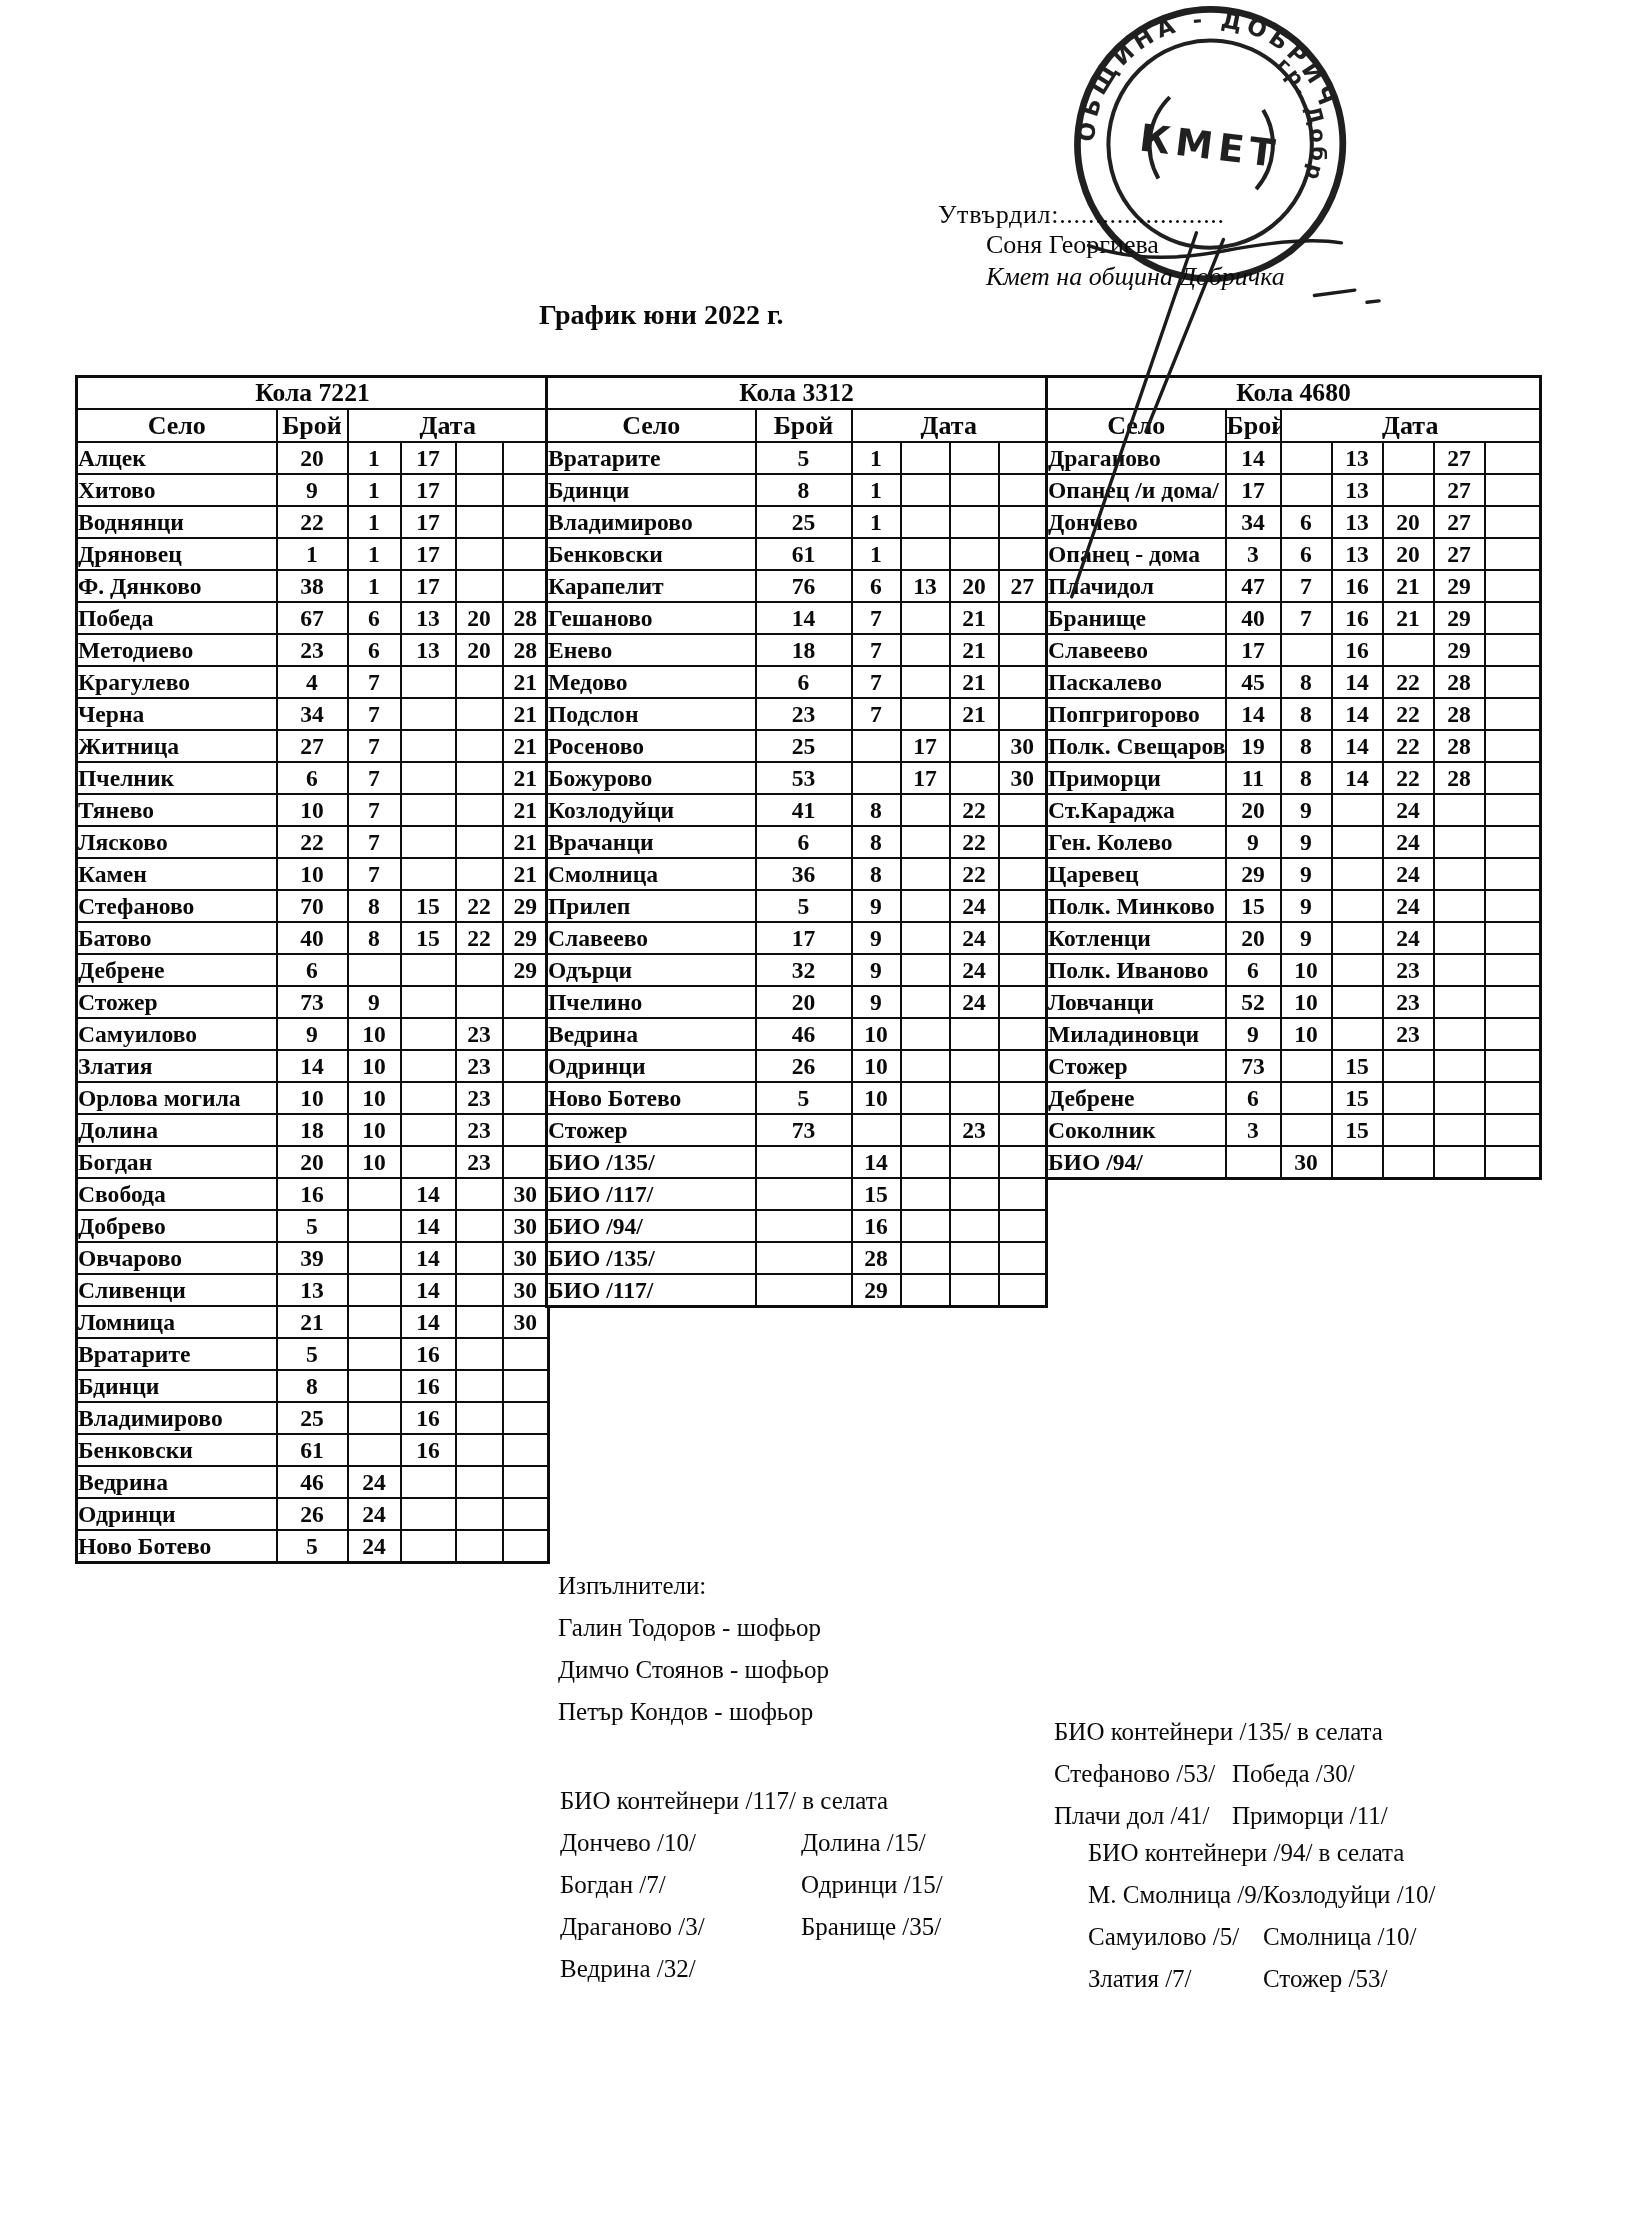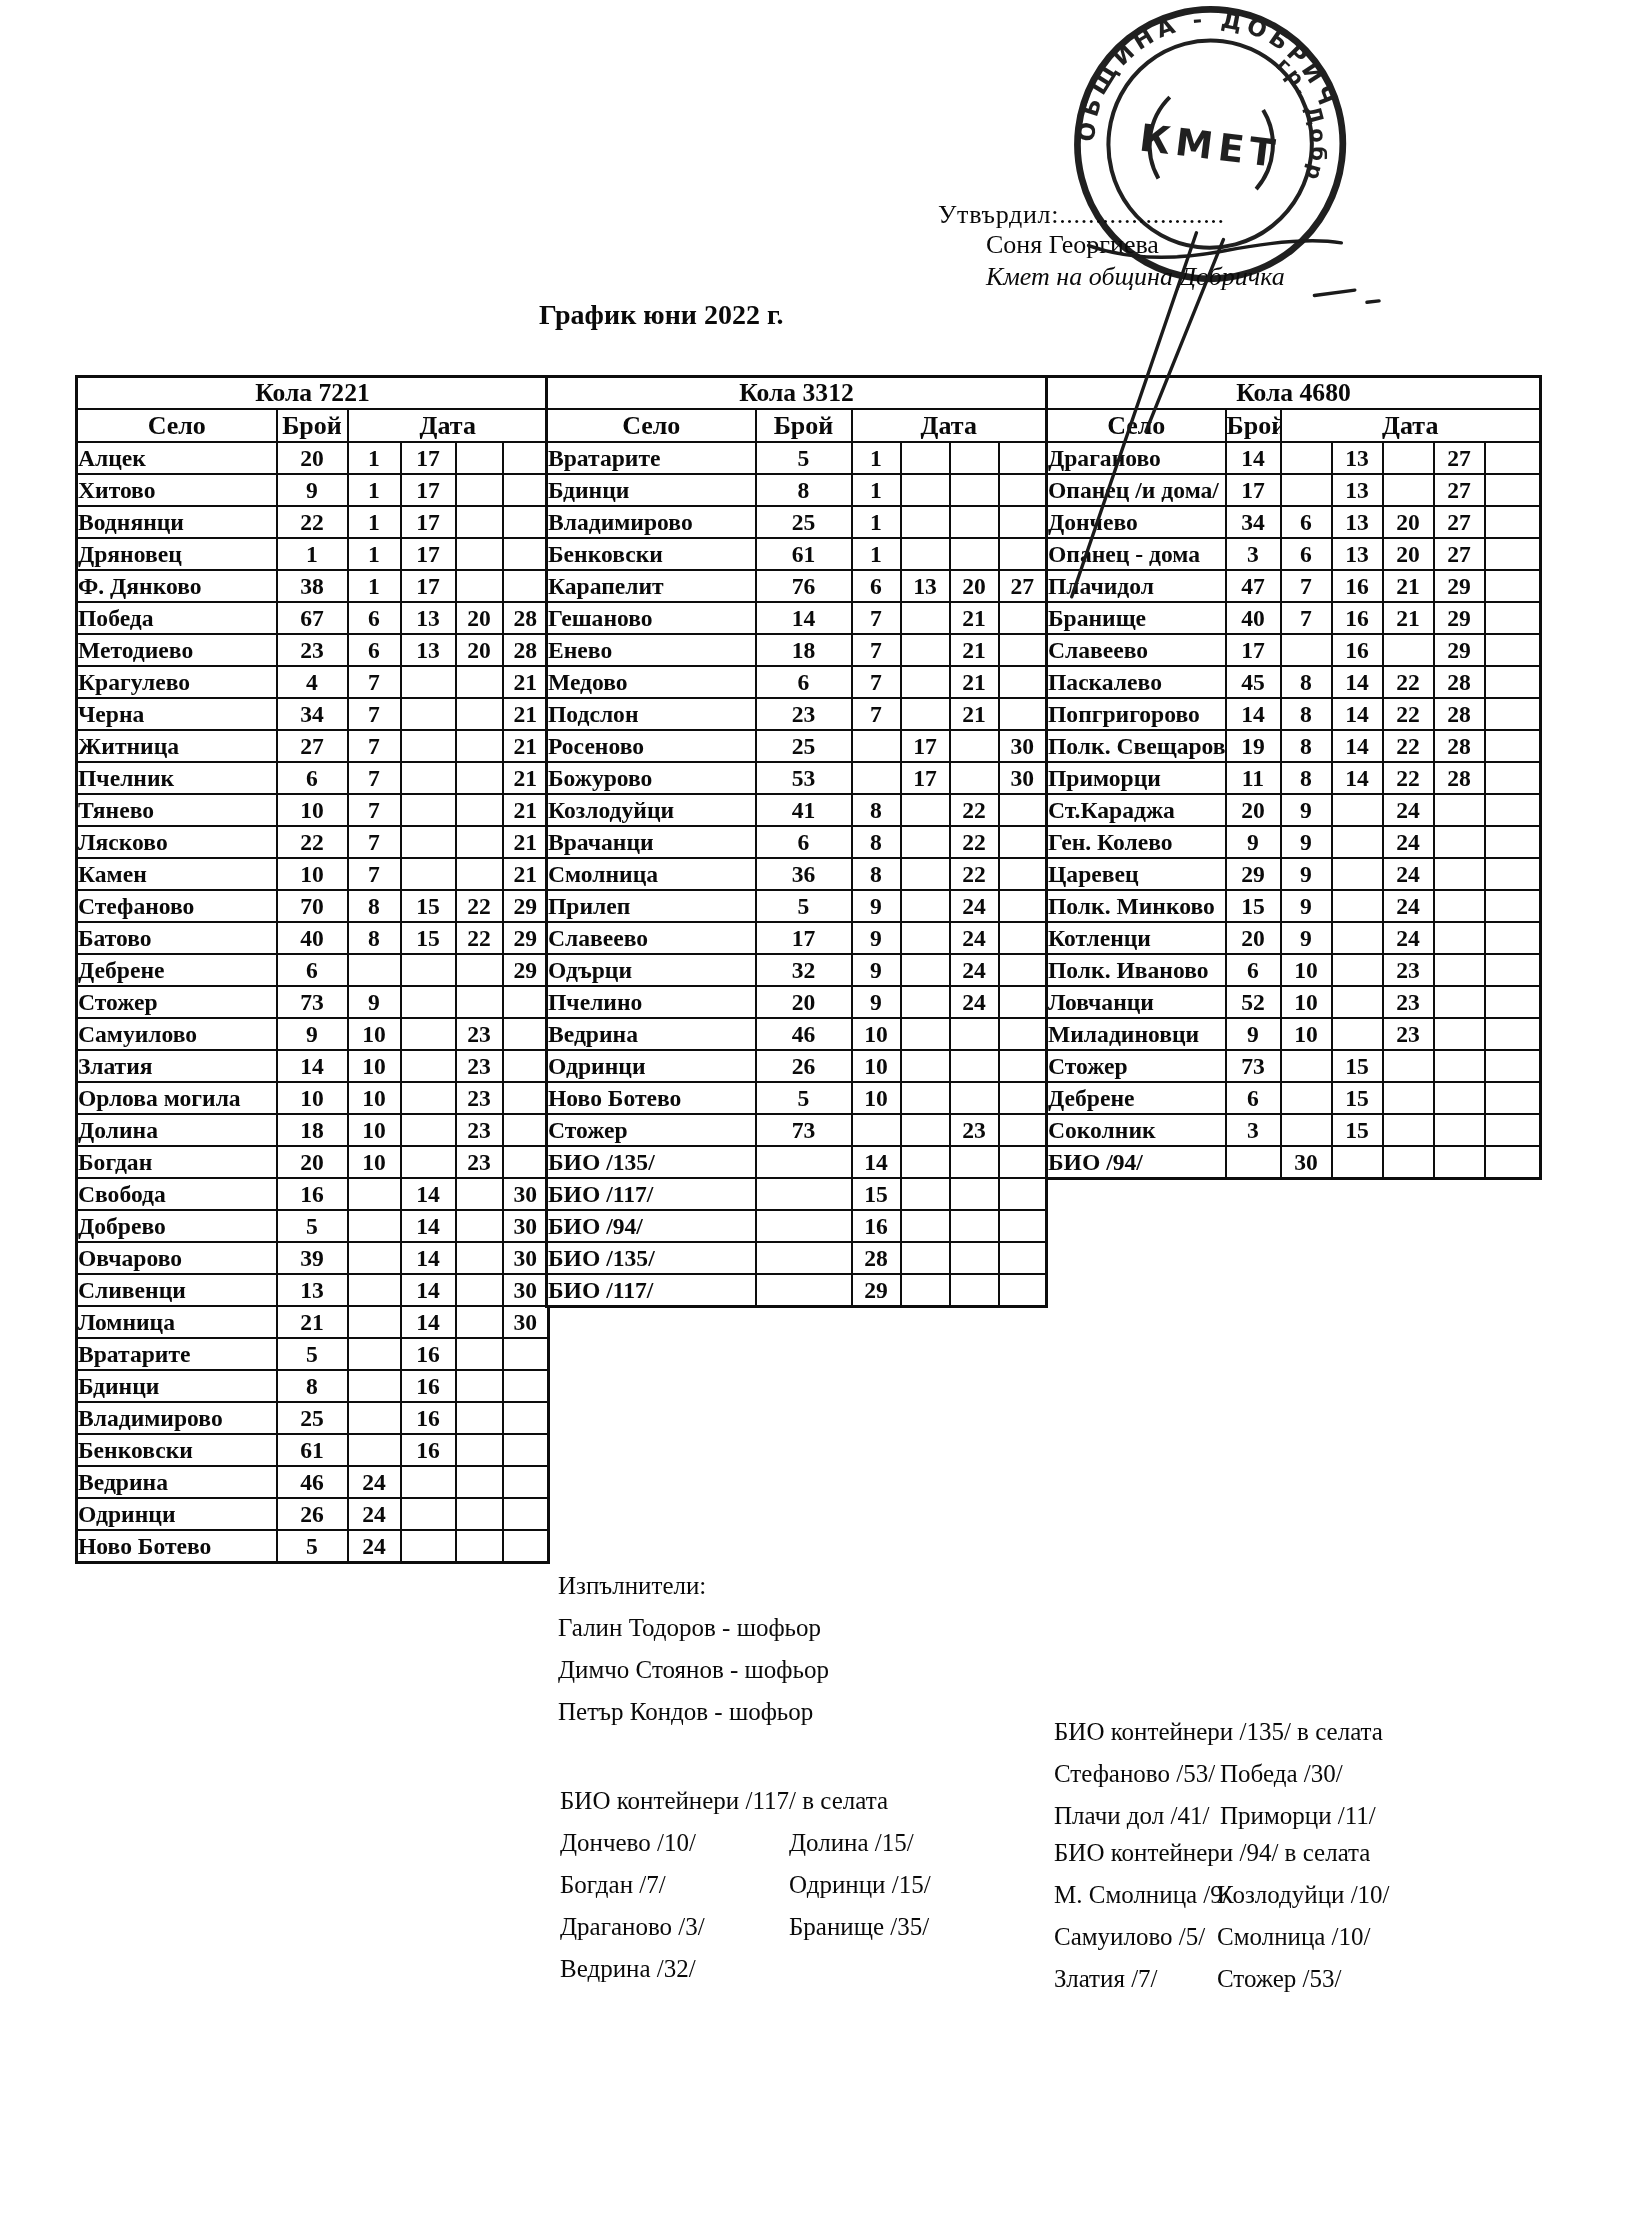--- a/index.html
+++ b/index.html
@@ -34,23 +34,23 @@
   td.n, td.d{text-align:center;}
   .t1{left:75px;} .t2{left:545px;} .t3{left:1045px;}
   
   #pen{position:absolute; left:0; top:0; pointer-events:none;}
   #pen line, #pen path{stroke:#1b1b1b; stroke-width:5; fill:none; stroke-linecap:round;}
   
   .txtblock{position:absolute; font-size:25px; line-height:42px;}
   .executors{left:558px; top:1565px;}
   .bio117{left:560px; top:1780px;}
   .bio135{left:1054px; top:1711px;}
-  .bio94 {left:1054px; top:1832px;}
+  .bio94 {left:1088px; top:1832px;}
   .bio-title{white-space:nowrap;}
-  .bio-cols{display:flex;}
+  .bio-cols{display:flex;gap:12px;}
   .bio117 .col1{width:229px;} .bio135 .col1{width:166px;} .bio94 .col1{width:163px;}
   .bio-cols div{white-space:nowrap;}
 </style>
 </head>
 <body>
 
 <div id="page">
 
   <svg id="stamp" width="303" height="297" viewBox="0 0 450 440">
     <g transform="rotate(7 220 212)">

